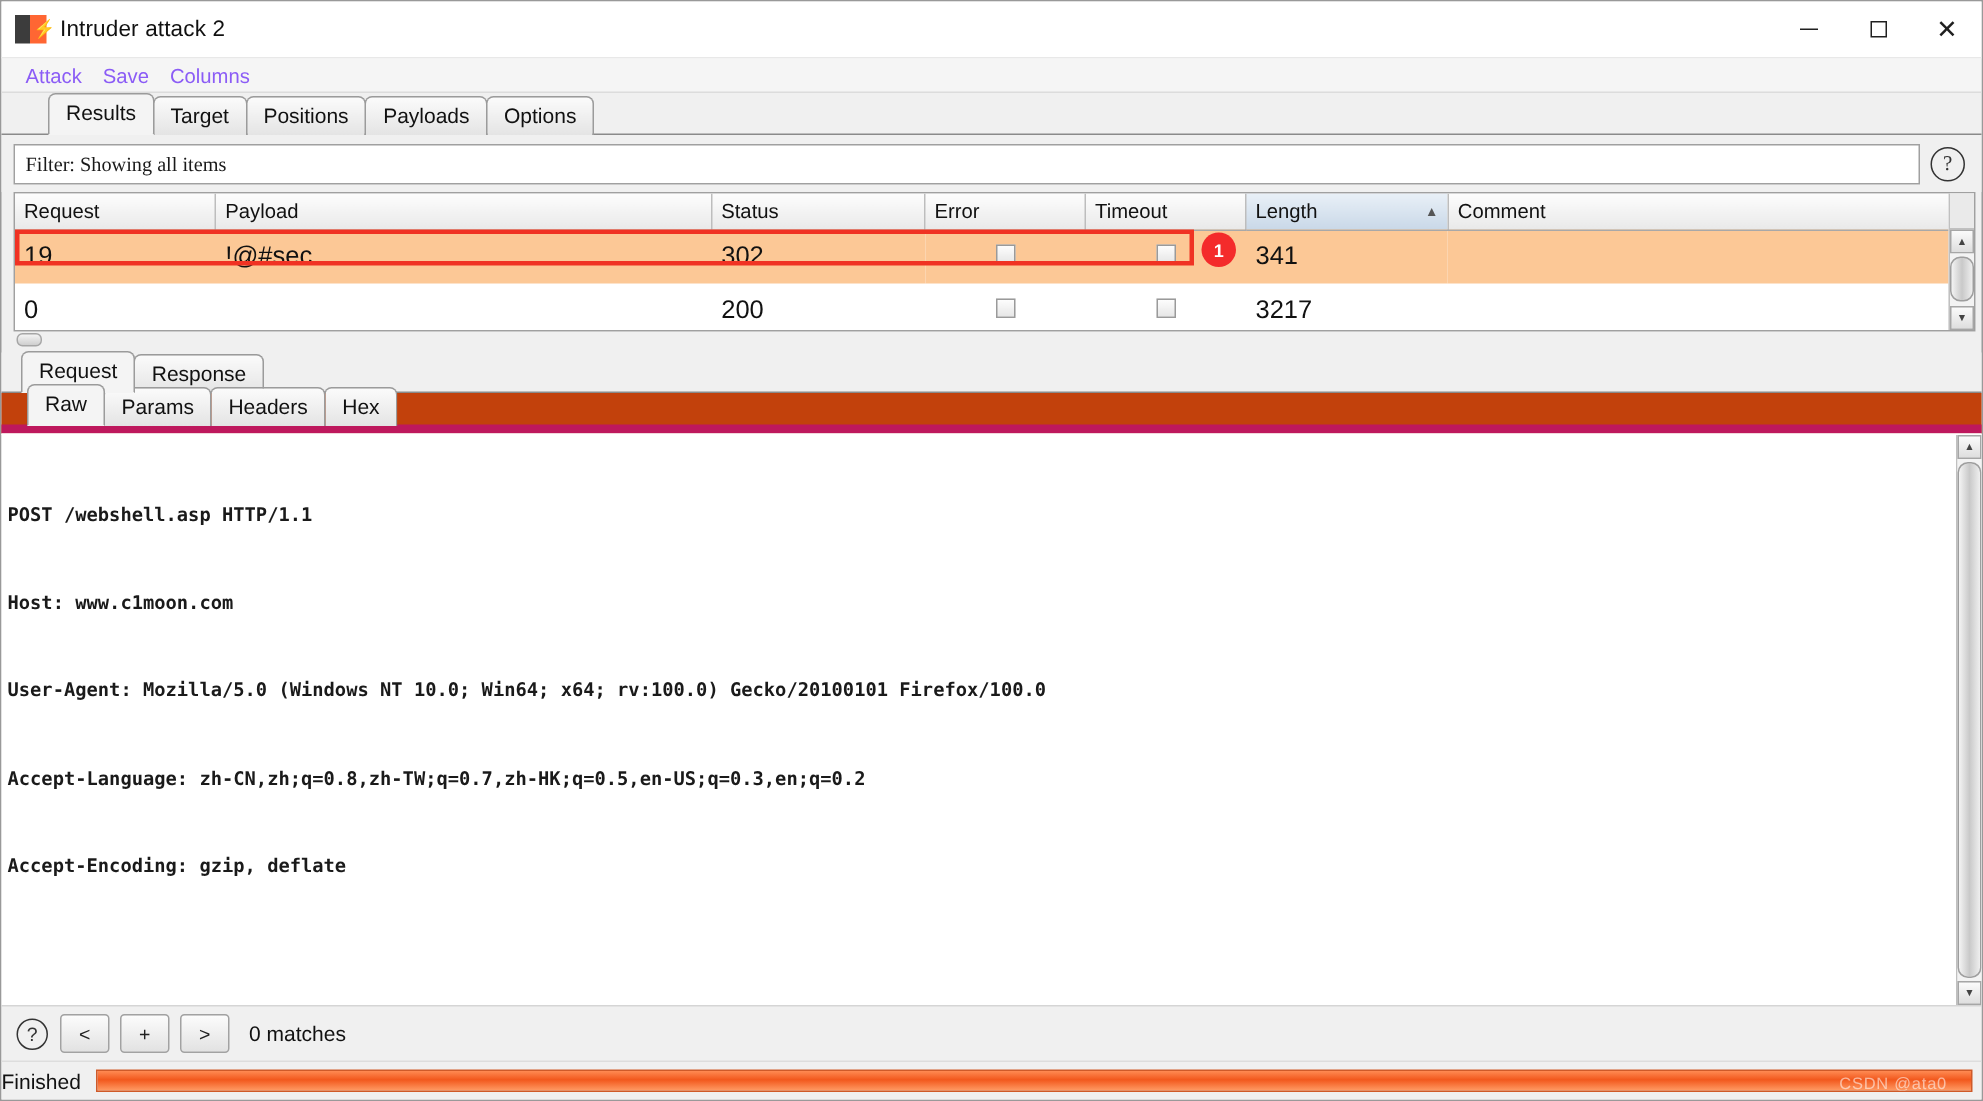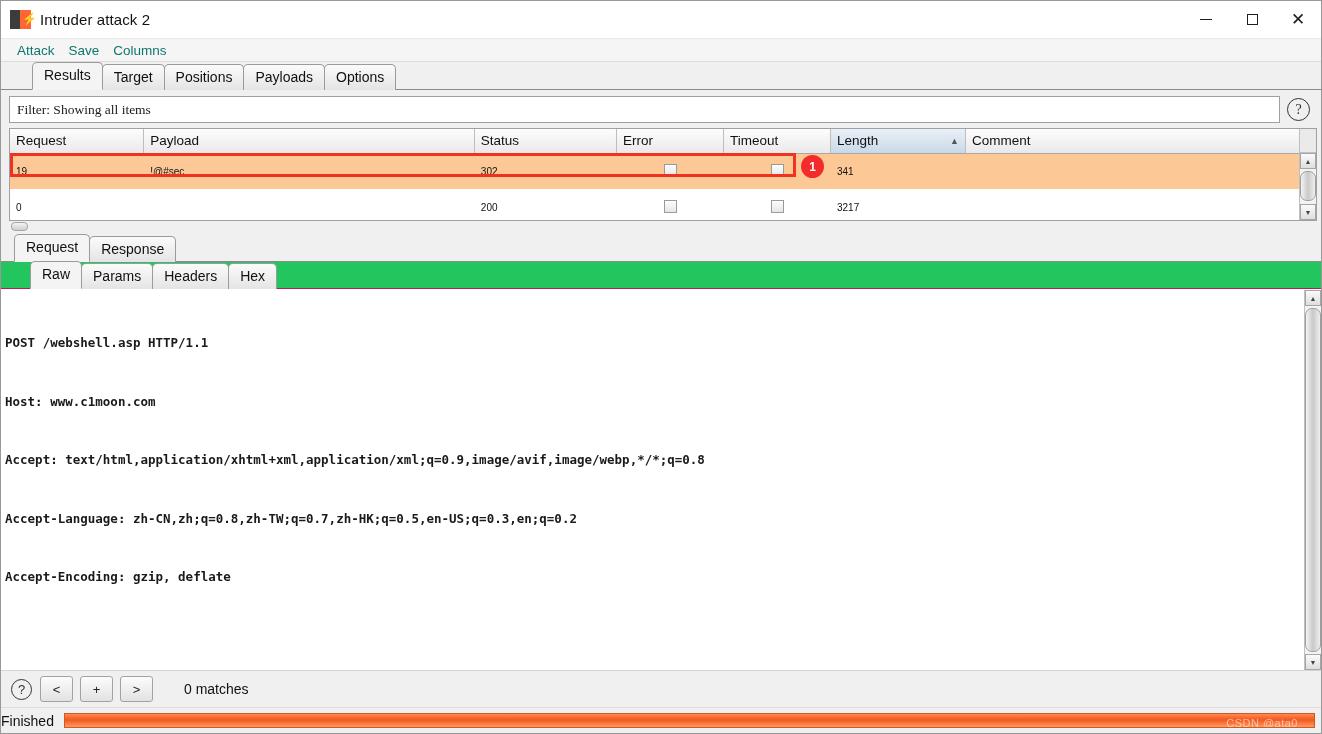--- a/index.html
+++ b/index.html
@@ -59,21 +59,21 @@
 
   
   .menubar {
     height: 23px; min-height: 23px;
     background: #f5f5f5;
     display: flex; align-items: center;
     padding-left: 10px;
     border-bottom: 1px solid #dcdcdc;
   }
   .menu-item {
-    font-size: 13.5px; color: #0f766e;
+    font-size: 13.5px; color: #8b5cf6;
     padding: 2px 6px; margin-right: 2px; cursor: default;
   }
 
   
   .tabstrip {
     display: flex; align-items: flex-end;
     padding-left: 31px;
     height: 28px; min-height: 28px;
     background: #f0f0f0;
     border-bottom: 1px solid #8a8a8a;
@@ -154,21 +154,21 @@
     background: linear-gradient(to bottom, #e9f0f7 0%, #c9d8e8 100%);
   }
   table.results th .sort-arrow {
     float: right; color: #555; font-size: 9px; line-height: 16px;
   }
   table.results td {
     padding: 2px 6px;
     height: 36px;
     border-right: 1px solid transparent;
     color: #111;
-    font-size: 10px;
+    font-size: 17px;
     vertical-align: middle;
   }
   tr.row-highlight td {
     background: #fcc896;
   }
   .cellbox {
     width: 13px; height: 13px;
     border: 1px solid #9a9a9a;
     background: linear-gradient(to bottom, #fdfdfd, #e6e6e6);
     display: inline-block;
@@ -230,24 +230,24 @@
   .subtabstrip {
     display: flex; align-items: flex-end;
     padding-left: 13px;
     height: 27px; min-height: 27px;
     background: #f0f0f0;
     border-bottom: 1px solid #8a8a8a;
     margin-top: 4px;
   }
   .subtabstrip2 {
     display: flex; align-items: flex-end;
-    padding-left: 29px;
+    padding-left: 17px;
     height: 27px; min-height: 27px;
-    background: #22c55e;
-    border-bottom: 1px solid #be185d;
+    background: #c2410c;
+    border-bottom: 6px solid #be185d;
   }
 
   
   .raw-wrap {
     flex: 1;
     display: flex;
     margin: 0;
     background: #ffffff;
     border-top: 1px solid #ffffff;
     overflow: hidden;
@@ -289,21 +289,21 @@
   }
   .search-input {
     flex: 1; height: 27px;
     background: #fff; border: 1px solid #9f9f9f;
     font-size: 14px; color: #8b8b8b;
     font-style: italic;
     padding: 0 7px;
     font-family: "Liberation Sans", sans-serif;
     line-height: 25px;
   }
-  .matches { font-size: 14px; color: #111; margin: 0 6px 0 24px; white-space: nowrap; }
+  .matches { font-size: 14px; color: #111; margin: 0 6px 0 6px; white-space: nowrap; }
 
   
   .statusbar {
     height: 26px; min-height: 26px;
     background: #f0f0f0;
     display: flex; align-items: center;
     padding-left: 0; padding-right: 6px;
     border-top: 1px solid #dddddd;
     position: relative;
   }
@@ -451,21 +451,21 @@
     <div class="tab active">Raw</div>
     <div class="tab">Params</div>
     <div class="tab">Headers</div>
     <div class="tab">Hex</div>
   </div>
 
   <div class="raw-wrap">
     <div class="raw-text">
       <span class="ln">POST /webshell.asp HTTP/1.1</span>
       <span class="ln">Host: www.c1moon.com</span>
-      <span class="ln">Accept: text/html,application/xhtml+xml,application/xml;q=0.9,image/avif,image/webp,*/*;q=0.8</span>
+      <span class="ln">User-Agent: Mozilla/5.0 (Windows NT 10.0; Win64; x64; rv:100.0) Gecko/20100101 Firefox/100.0</span>
       <span class="ln">Accept-Language: zh-CN,zh;q=0.8,zh-TW;q=0.7,zh-HK;q=0.5,en-US;q=0.3,en;q=0.2</span>
       <span class="ln">Accept-Encoding: gzip, deflate</span>
       
       
       
       
       
 
       
 

